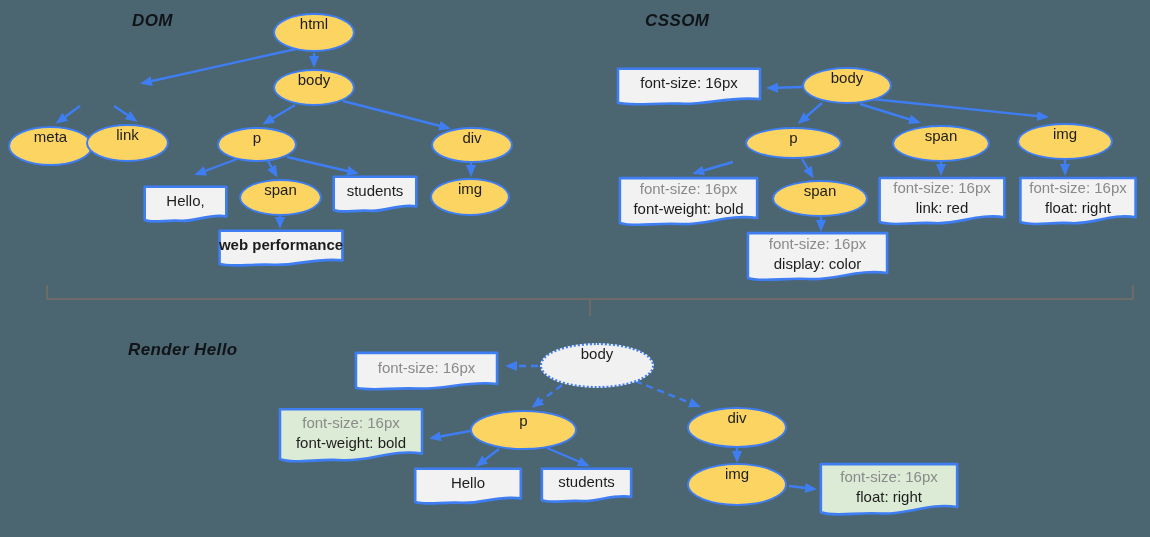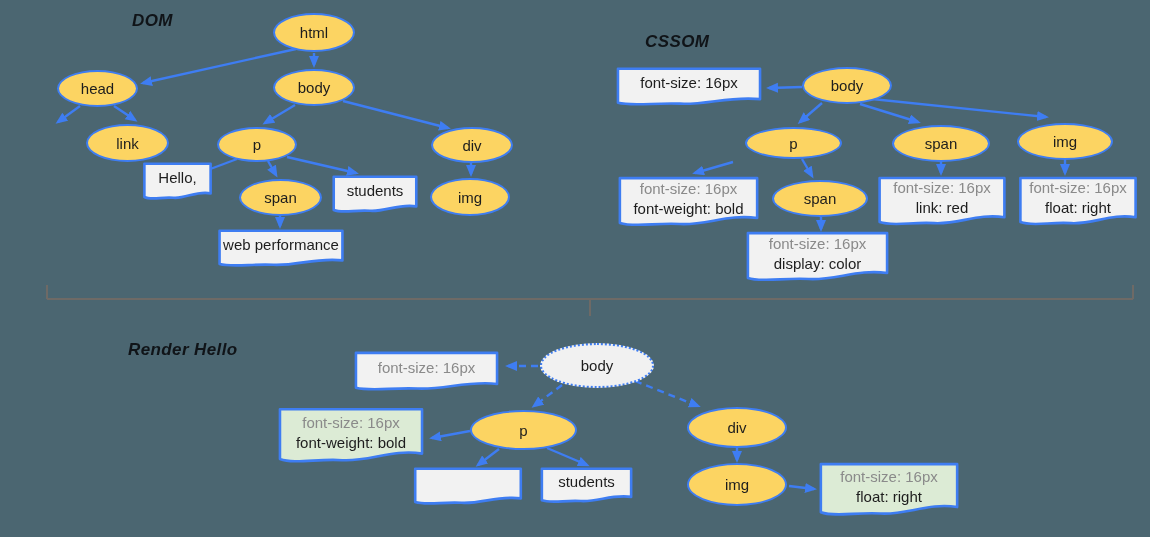--- a/index.html
+++ b/index.html
@@ -11,31 +11,31 @@
     overflow:hidden;
   }
   .title{
     position:absolute;
     font-weight:bold;font-style:italic;
     font-size:17px;color:#101418;
     letter-spacing:.4px;
     white-space:nowrap;
   }
   .title-dom{left:132px;top:11px;}
-  .title-cssom{left:645px;top:11px;margin-top:21px;}
+  .title-cssom{left:645px;top:11px;}
   .title-render{left:128px;top:340px;}
 
   #edges{position:absolute;left:0;top:0;pointer-events:none;}
 
   .ellipse{
     position:absolute;box-sizing:border-box;
     border:2.5px solid var(--stroke-blue);
     border-radius:50%;
     background:var(--node-fill);
-    display:flex;align-items:center;justify-content:center;
+    display:flex;justify-content:center;
     font-size:15px;
     z-index:2;
   }
   .ellipse.fill-light{background:var(--render-body-fill);}
   .ellipse.dotted{border-style:dotted;border-width:2.5px;}
 
   .note{position:absolute;z-index:2;}
   .note svg{position:absolute;left:0;top:0;width:100%;height:100%;overflow:visible;}
   .note-path{
     stroke:var(--stroke-blue);stroke-width:2.6px;
@@ -97,36 +97,36 @@
       <line x1="47" y1="285" x2="47" y2="299" class="divider-line"></line>
       <line x1="1133" y1="285" x2="1133" y2="299" class="divider-line"></line>
       <line x1="590" y1="299" x2="590" y2="316" class="divider-line"></line>
     </svg>
   <div class="title title-dom">DOM</div>
   <div class="title title-cssom">CSSOM</div>
   <div class="title title-render">Render Hello</div>
 <div class="ellipse fill-yellow" style="left: 273px; top: 13px; width: 82px; height: 39px;">
       <span class="color-dark">html</span>
     </div>
-    <div class="ellipse fill-yellow" style="left: 57px; top: 70px; width: 81px; height: 37px;">
-      <span class="color-dark">head</span>
-    </div>
     <div class="ellipse fill-yellow" style="left: 273px; top: 69px; width: 82px; height: 37px;">
       <span class="color-dark">body</span>
     </div>
+    <div class="ellipse fill-yellow" style="left: 8px; top: 126px; width: 85px; height: 40px;">
+      <span class="color-dark">meta</span>
+    </div>
     <div class="ellipse fill-yellow" style="left: 86px; top: 124px; width: 83px; height: 38px;">
       <span class="color-dark">link</span>
     </div>
     <div class="ellipse fill-yellow" style="left: 217px; top: 127px; width: 80px; height: 35px;">
       <span class="color-dark">p</span>
     </div>
     <div class="ellipse fill-yellow" style="left: 431px; top: 127px; width: 82px; height: 36px;">
       <span class="color-dark">div</span>
     </div>
-    <div class="note fill-white" style="left: 143px; top: 163px; width: 69px; height: 40px;">
+    <div class="note fill-white" style="left: 143px; top: 186px; width: 85px; height: 40px;">
       <svg viewBox="0 0 100 100" preserveAspectRatio="none">
         <path class="note-path" vector-effect="non-scaling-stroke" d="M2,2 L98,2 L98,76 C78,68 62,90 44,87 C28,84 12,94 2,85 Z"></path>
       </svg>
       <div class="lines">
         <div class="color-dark">Hello,</div>
       </div>
     </div>
     <div class="ellipse fill-yellow" style="left: 239px; top: 179px; width: 83px; height: 37px;">
       <span class="color-dark">span</span>
     </div>
@@ -134,21 +134,21 @@
       <svg viewBox="0 0 100 100" preserveAspectRatio="none">
         <path class="note-path" vector-effect="non-scaling-stroke" d="M2,2 L98,2 L98,76 C78,68 62,90 44,87 C28,84 12,94 2,85 Z"></path>
       </svg>
       <div class="lines">
         <div class="color-dark">students</div>
       </div>
     </div>
     <div class="ellipse fill-yellow" style="left: 430px; top: 178px; width: 80px; height: 38px;">
       <span class="color-dark">img</span>
     </div>
-    <div class="note fill-white" style="left: 217px; top: 230px; width: 128px; height: 40px;">
+    <div class="note fill-white" style="left: 217px; top: 230px; width: 128px; height: 40px; font-weight: bold;">
       <svg viewBox="0 0 100 100" preserveAspectRatio="none">
         <path class="note-path" vector-effect="non-scaling-stroke" d="M2,2 L98,2 L98,76 C78,68 62,90 44,87 C28,84 12,94 2,85 Z"></path>
       </svg>
       <div class="lines">
         <div class="color-dark">web performance</div>
       </div>
     </div>
     <div class="note fill-white" style="left: 615px; top: 68px; width: 148px; height: 41px;">
       <svg viewBox="0 0 100 100" preserveAspectRatio="none">
         <path class="note-path" vector-effect="non-scaling-stroke" d="M2,2 L98,2 L98,76 C78,68 62,90 44,87 C28,84 12,94 2,85 Z"></path>
@@ -228,20 +228,23 @@
       </svg>
       <div class="lines">
         <div class="color-gray">font-size: 16px</div>
         <div class="color-dark">font-weight: bold</div>
       </div>
     </div>
     <div class="note fill-white" style="left: 413px; top: 468px; width: 110px; height: 40px;">
       <svg viewBox="0 0 100 100" preserveAspectRatio="none">
         <path class="note-path" vector-effect="non-scaling-stroke" d="M2,2 L98,2 L98,76 C78,68 62,90 44,87 C28,84 12,94 2,85 Z"></path>
       </svg>
+      <div class="lines">
+        <div class="color-dark">Hello</div>
+      </div>
     </div>
     <div class="note fill-white" style="left: 540px; top: 468px; width: 93px; height: 38px;">
       <svg viewBox="0 0 100 100" preserveAspectRatio="none">
         <path class="note-path" vector-effect="non-scaling-stroke" d="M2,2 L98,2 L98,76 C78,68 62,90 44,87 C28,84 12,94 2,85 Z"></path>
       </svg>
       <div class="lines">
         <div class="color-dark">students</div>
       </div>
     </div>
     <div class="ellipse fill-yellow" style="left: 687px; top: 407px; width: 100px; height: 41px;">

